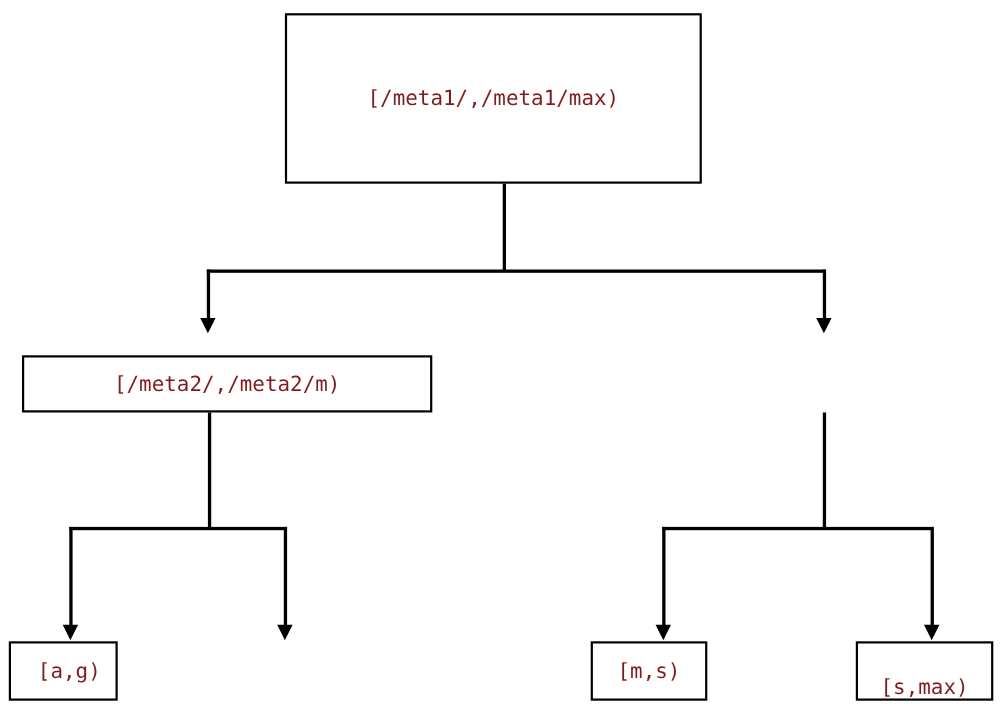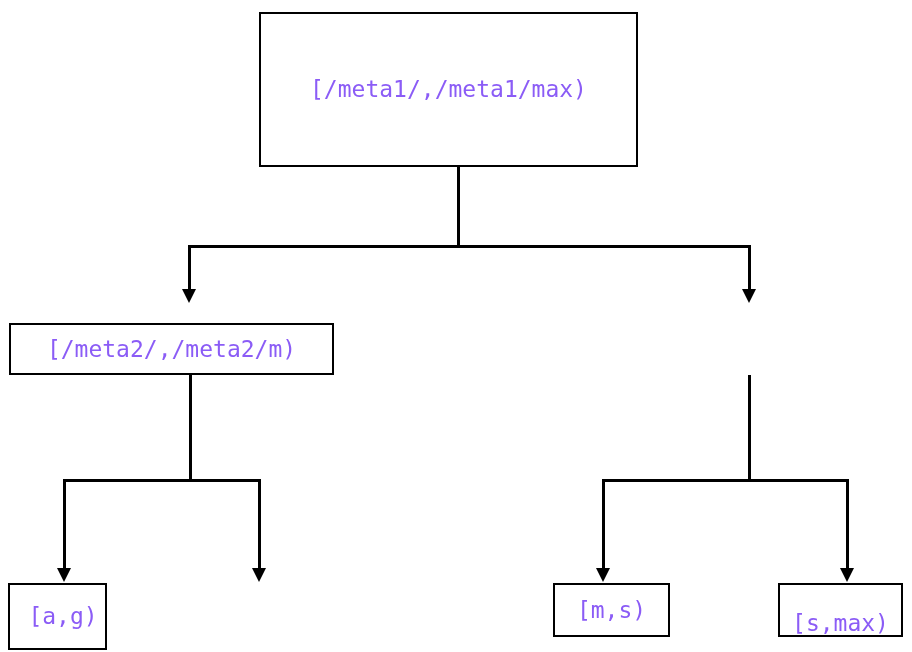--- a/index.html
+++ b/index.html
@@ -17,23 +17,23 @@
     font-family: "DejaVu Sans Mono", "Liberation Mono", monospace;
   }
   .node {
     position: absolute;
     box-sizing: border-box;
     background: #ffffff;
     border: 2.5px solid #000000;
     display: flex;
     align-items: center;
     justify-content: center;
-    color: #8b5cf6;
+    color: #7f1d1d;
     font-family: "DejaVu Sans Mono", "Liberation Mono", monospace;
-    font-size: 23px;
+    font-size: 19px;
     line-height: 1;
     letter-spacing: 0px;
     white-space: pre;
   }
   .node-label {
     display: block;
     text-align: center;
   }
   .edge-v {
     position: absolute;
@@ -66,45 +66,45 @@
   <div class="edge-v" style="left:457px; top:167px; height:80px;"></div>
 
   <div class="edge-h" style="left:188px; top:245px; width:562px;"></div>
 
   <div class="edge-v" style="left:188px; top:245px; height:45px;"></div>
   <div class="arrowhead" style="left:182px; top:289px;"></div>
 
   <div class="edge-v" style="left:748px; top:245px; height:45px;"></div>
   <div class="arrowhead" style="left:742px; top:289px;"></div>
 
-  <div class="node" style="left:9px; top:323px; width:325px; height:52px;">
+  <div class="node" style="left:20px; top:323px; width:373px; height:52px;">
     <span class="node-label">[/meta2/,/meta2/m)</span>
   </div>
 
 
   <div class="edge-v" style="left:189px; top:375px; height:106px;"></div>
   <div class="edge-h" style="left:63px; top:479px; width:197px;"></div>
   <div class="edge-v" style="left:63px; top:479px; height:90px;"></div>
   <div class="arrowhead" style="left:57px; top:568px;"></div>
   <div class="edge-v" style="left:258px; top:479px; height:90px;"></div>
   <div class="arrowhead" style="left:252px; top:568px;"></div>
 
   <div class="edge-v" style="left:748px; top:375px; height:106px;"></div>
   <div class="edge-h" style="left:602px; top:479px; width:246px;"></div>
   <div class="edge-v" style="left:602px; top:479px; height:90px;"></div>
   <div class="arrowhead" style="left:596px; top:568px;"></div>
   <div class="edge-v" style="left:846px; top:479px; height:90px;"></div>
   <div class="arrowhead" style="left:840px; top:568px;"></div>
 
-  <div class="node" style="left:8px; top:583px; width:99px; height:67px;padding-left:11px;">
+  <div class="node" style="left:8px; top:583px; width:99px; height:54px;padding-left:11px;">
     <span class="node-label">[a,g)</span>
   </div>
 
 
-  <div class="node" style="left:553px; top:583px; width:117px; height:54px;">
+  <div class="node" style="left:537px; top:583px; width:106px; height:54px;">
     <span class="node-label">[m,s)</span>
   </div>
 
   <div class="node" style="left:778px; top:583px; width:125px; height:54px;align-items:flex-end;">
     <span class="node-label">[s,max)</span>
   </div>
 
 </div>
 
 </body></html>

